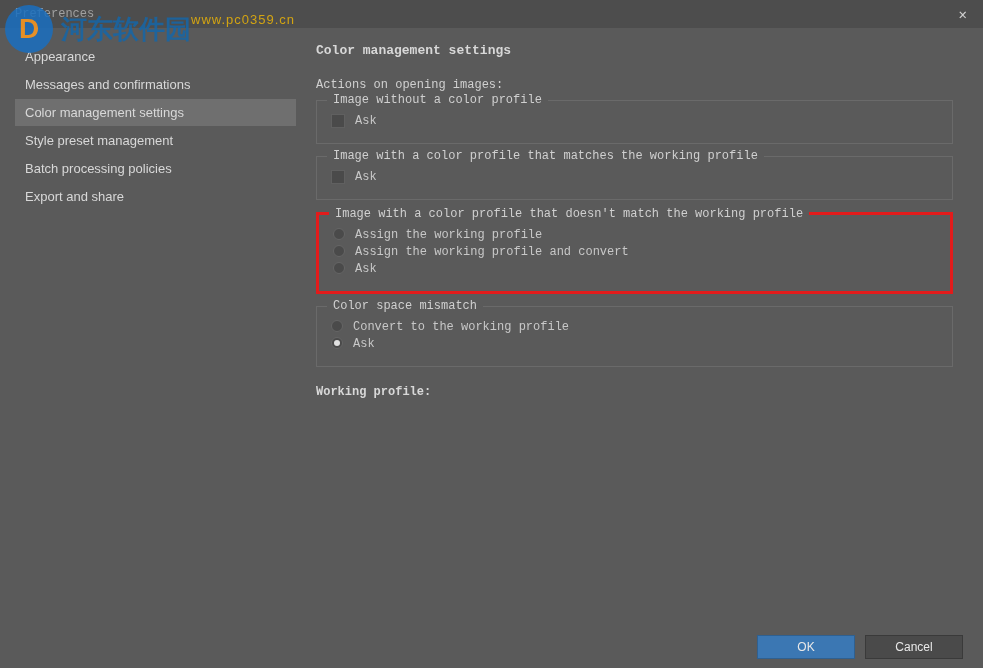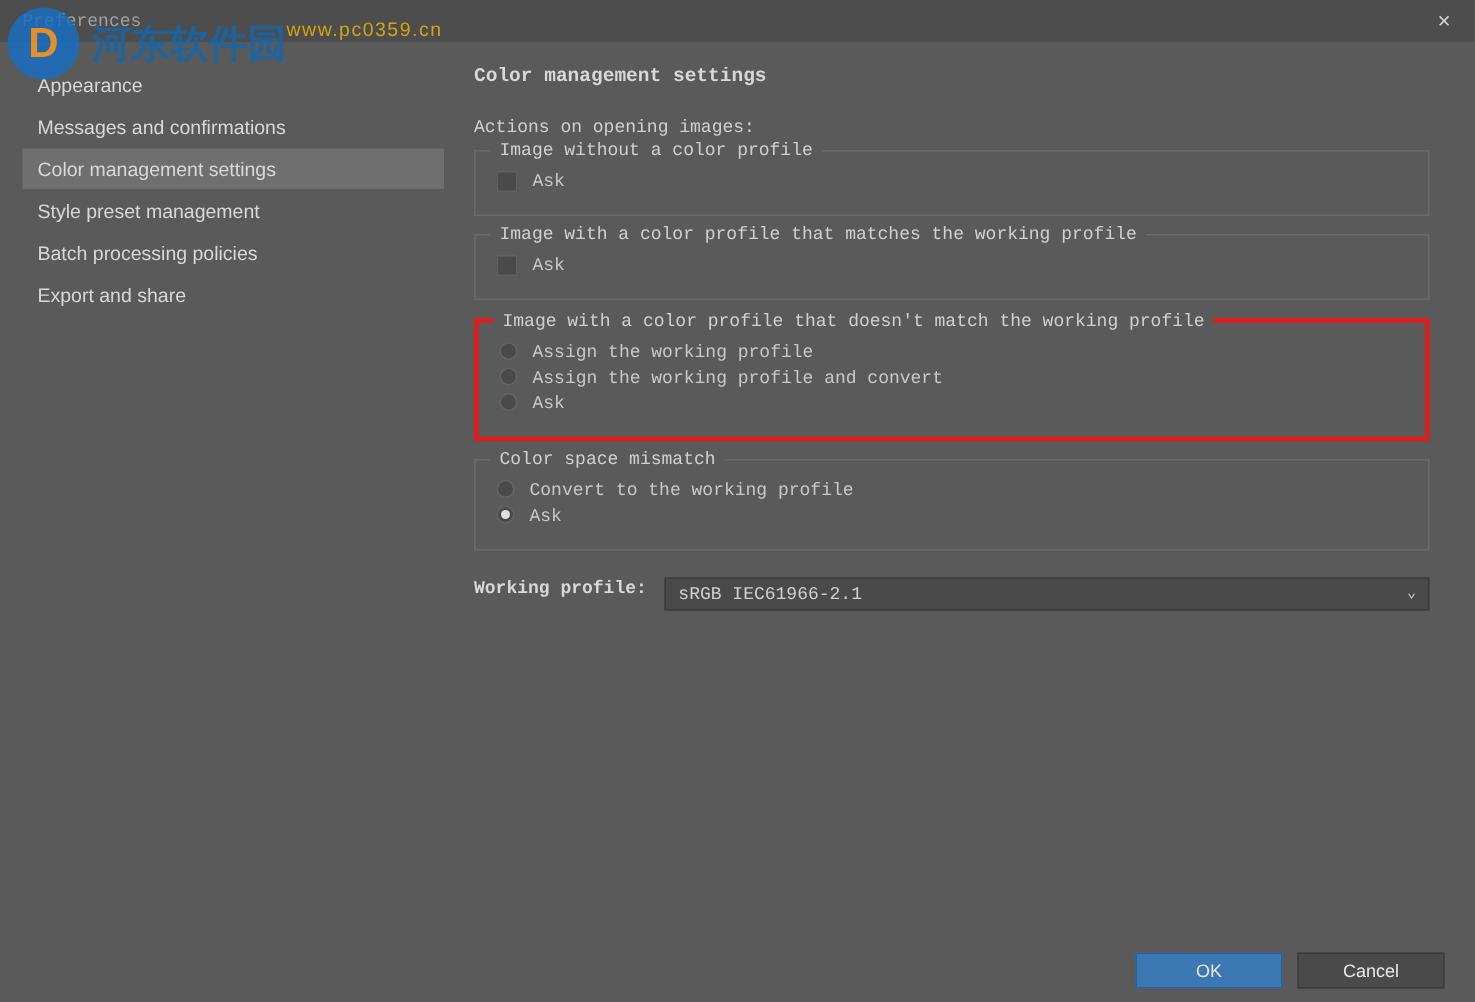--- a/index.html
+++ b/index.html
@@ -97,21 +97,21 @@
   justify-content: center;
 }
 .radio-dot.sel::after {
   content: "";
   width: 6px; height: 6px;
   border-radius: 50%;
   background: #e0e0e0;
 }
 .profile-row {
   display: flex;
-  align-items: flex-start;
+  align-items: flex-end;
   gap: 12px;
   margin-top: 18px;
 }
 .profile-label {
   font-family: "Courier New", monospace;
   font-size: 12px;
   font-weight: bold;
   color: #d8d8d8;
 }
 .select {
@@ -232,24 +232,20 @@
         <span>Convert to the working profile</span>
       </div>
       <div class="option-row">
         <span class="radio-dot sel"></span>
         <span>Ask</span>
       </div>
     </div>
 
     <div class="profile-row">
       <span class="profile-label">Working profile:</span>
-      <div class="select">
-        <span>sRGB IEC61966-2.1</span>
-        <span class="chev">⌄</span>
-      </div>
     </div>
   </div>
 </div>
 
 <div class="footer">
   <div class="btn primary"><span>OK</span></div>
   <div class="btn secondary"><span>Cancel</span></div>
 </div>
 
 <div class="watermark">

